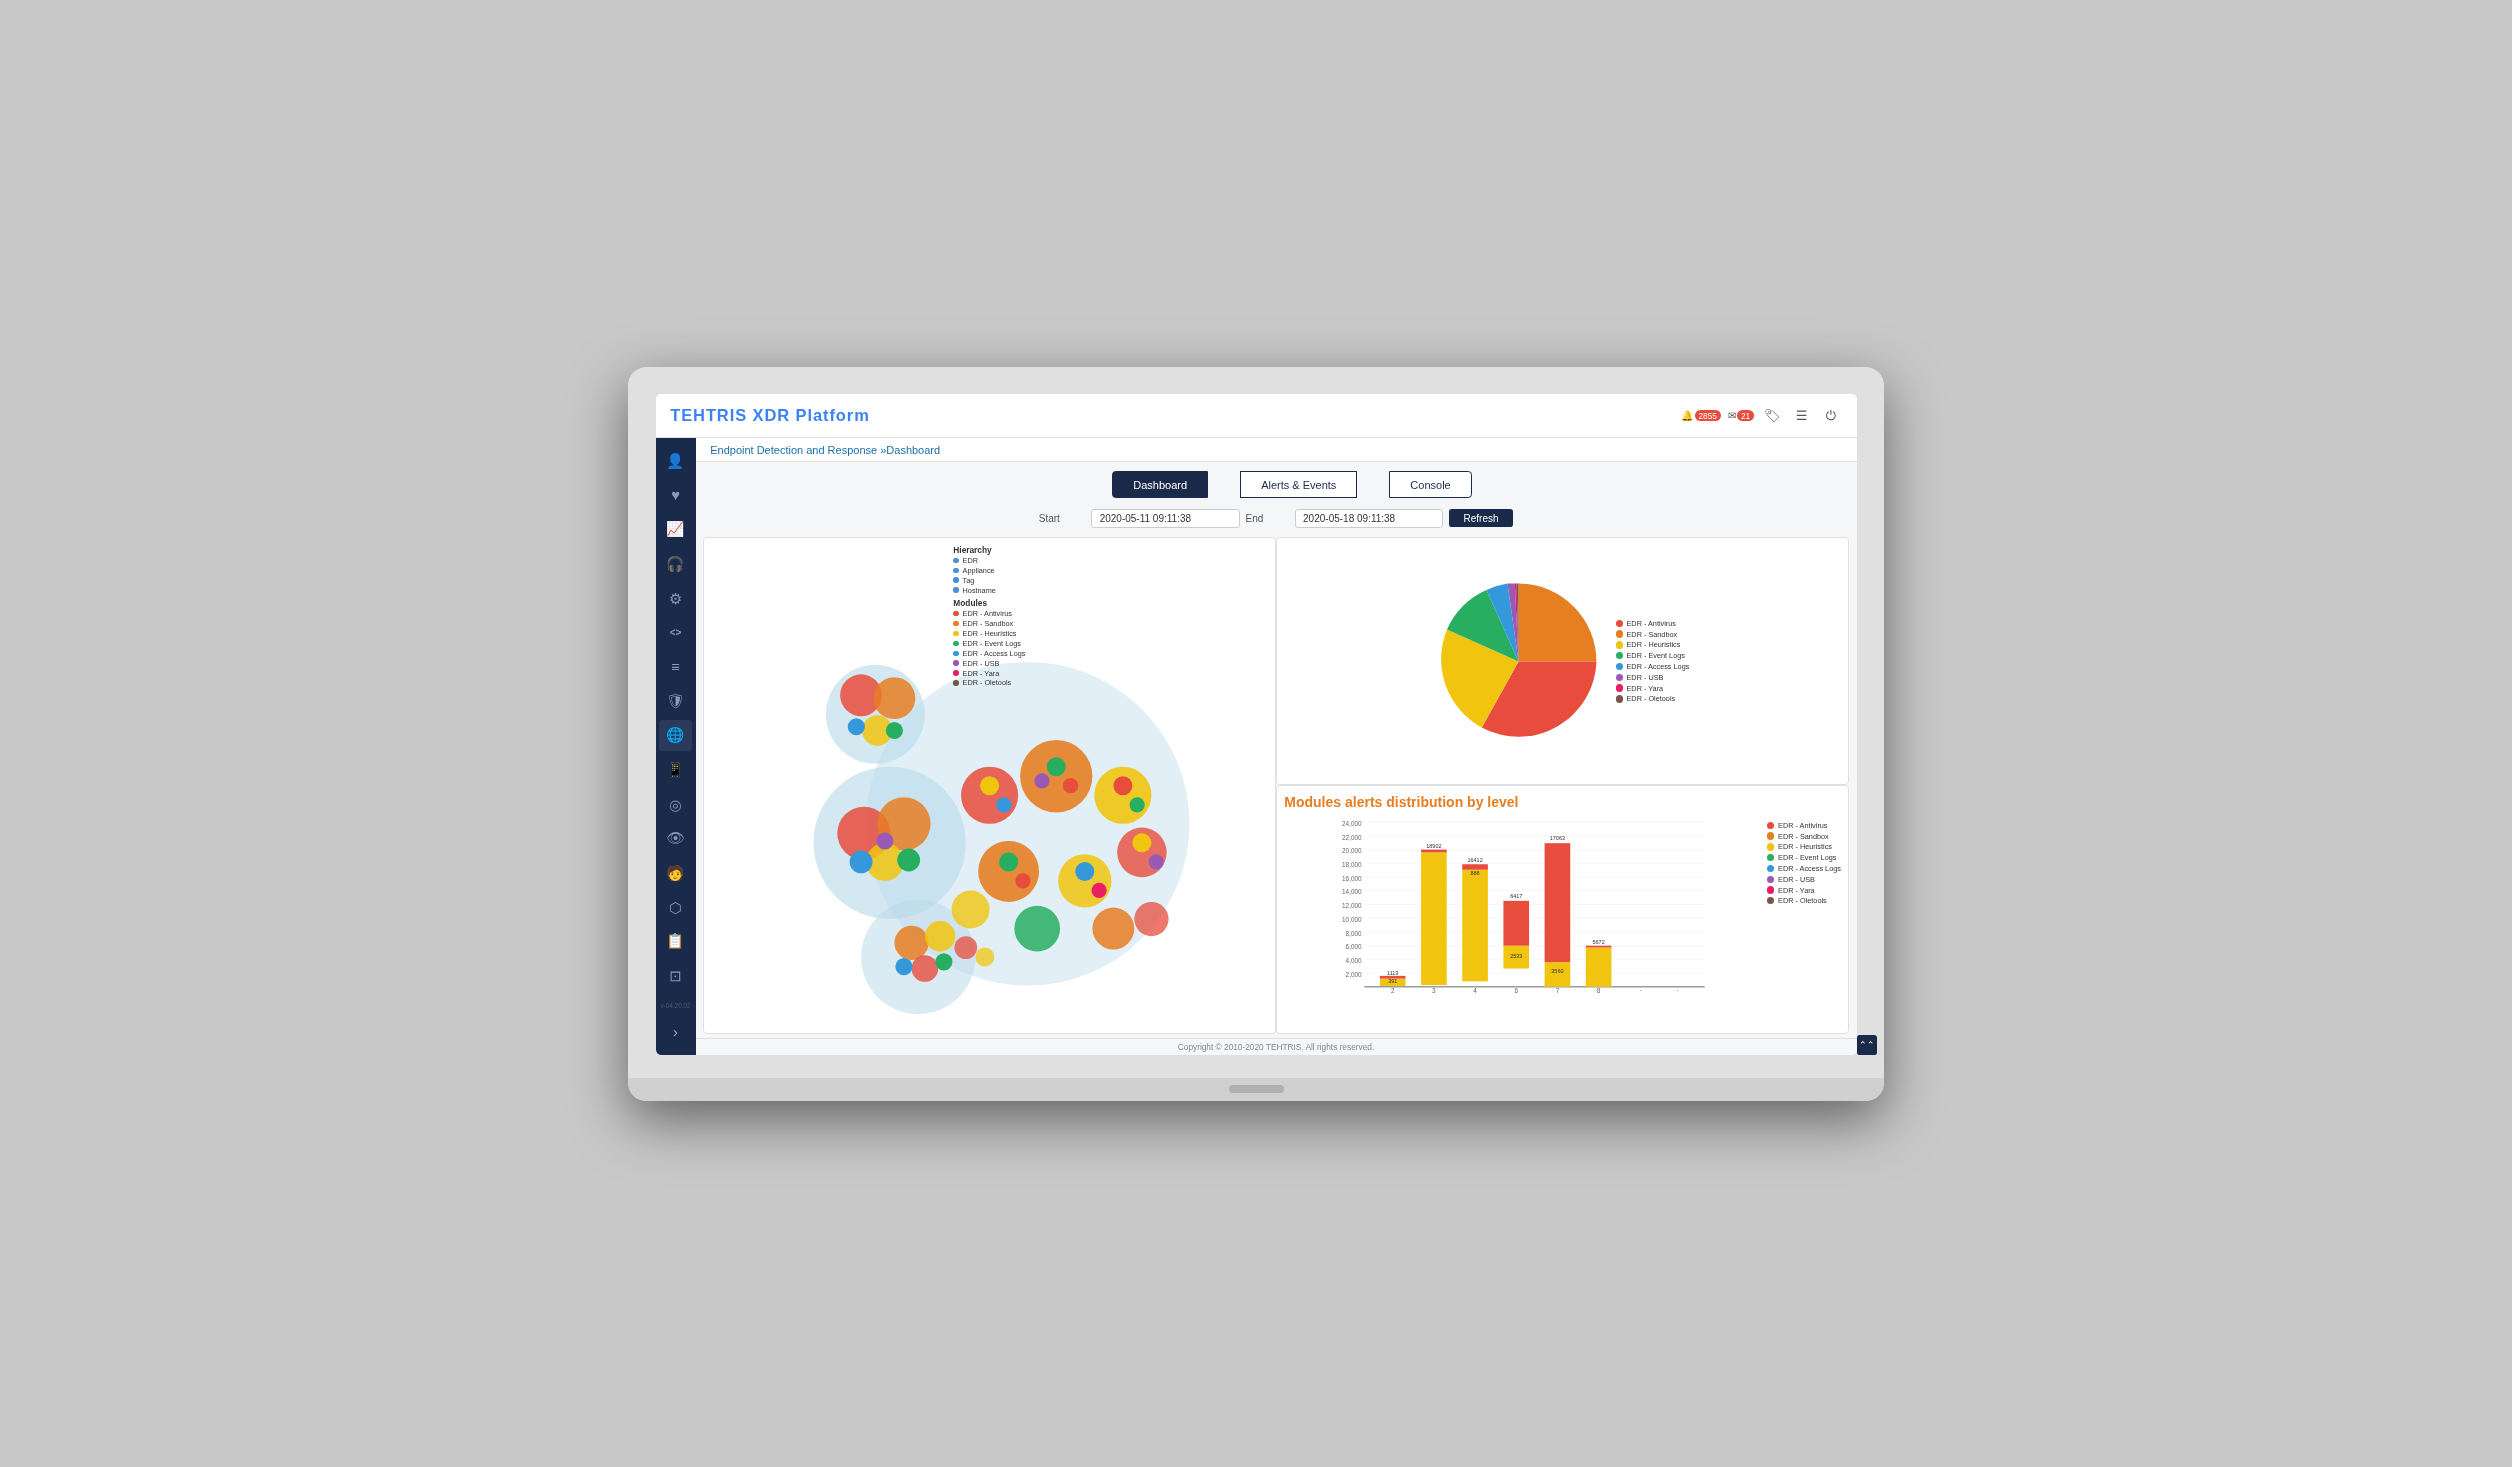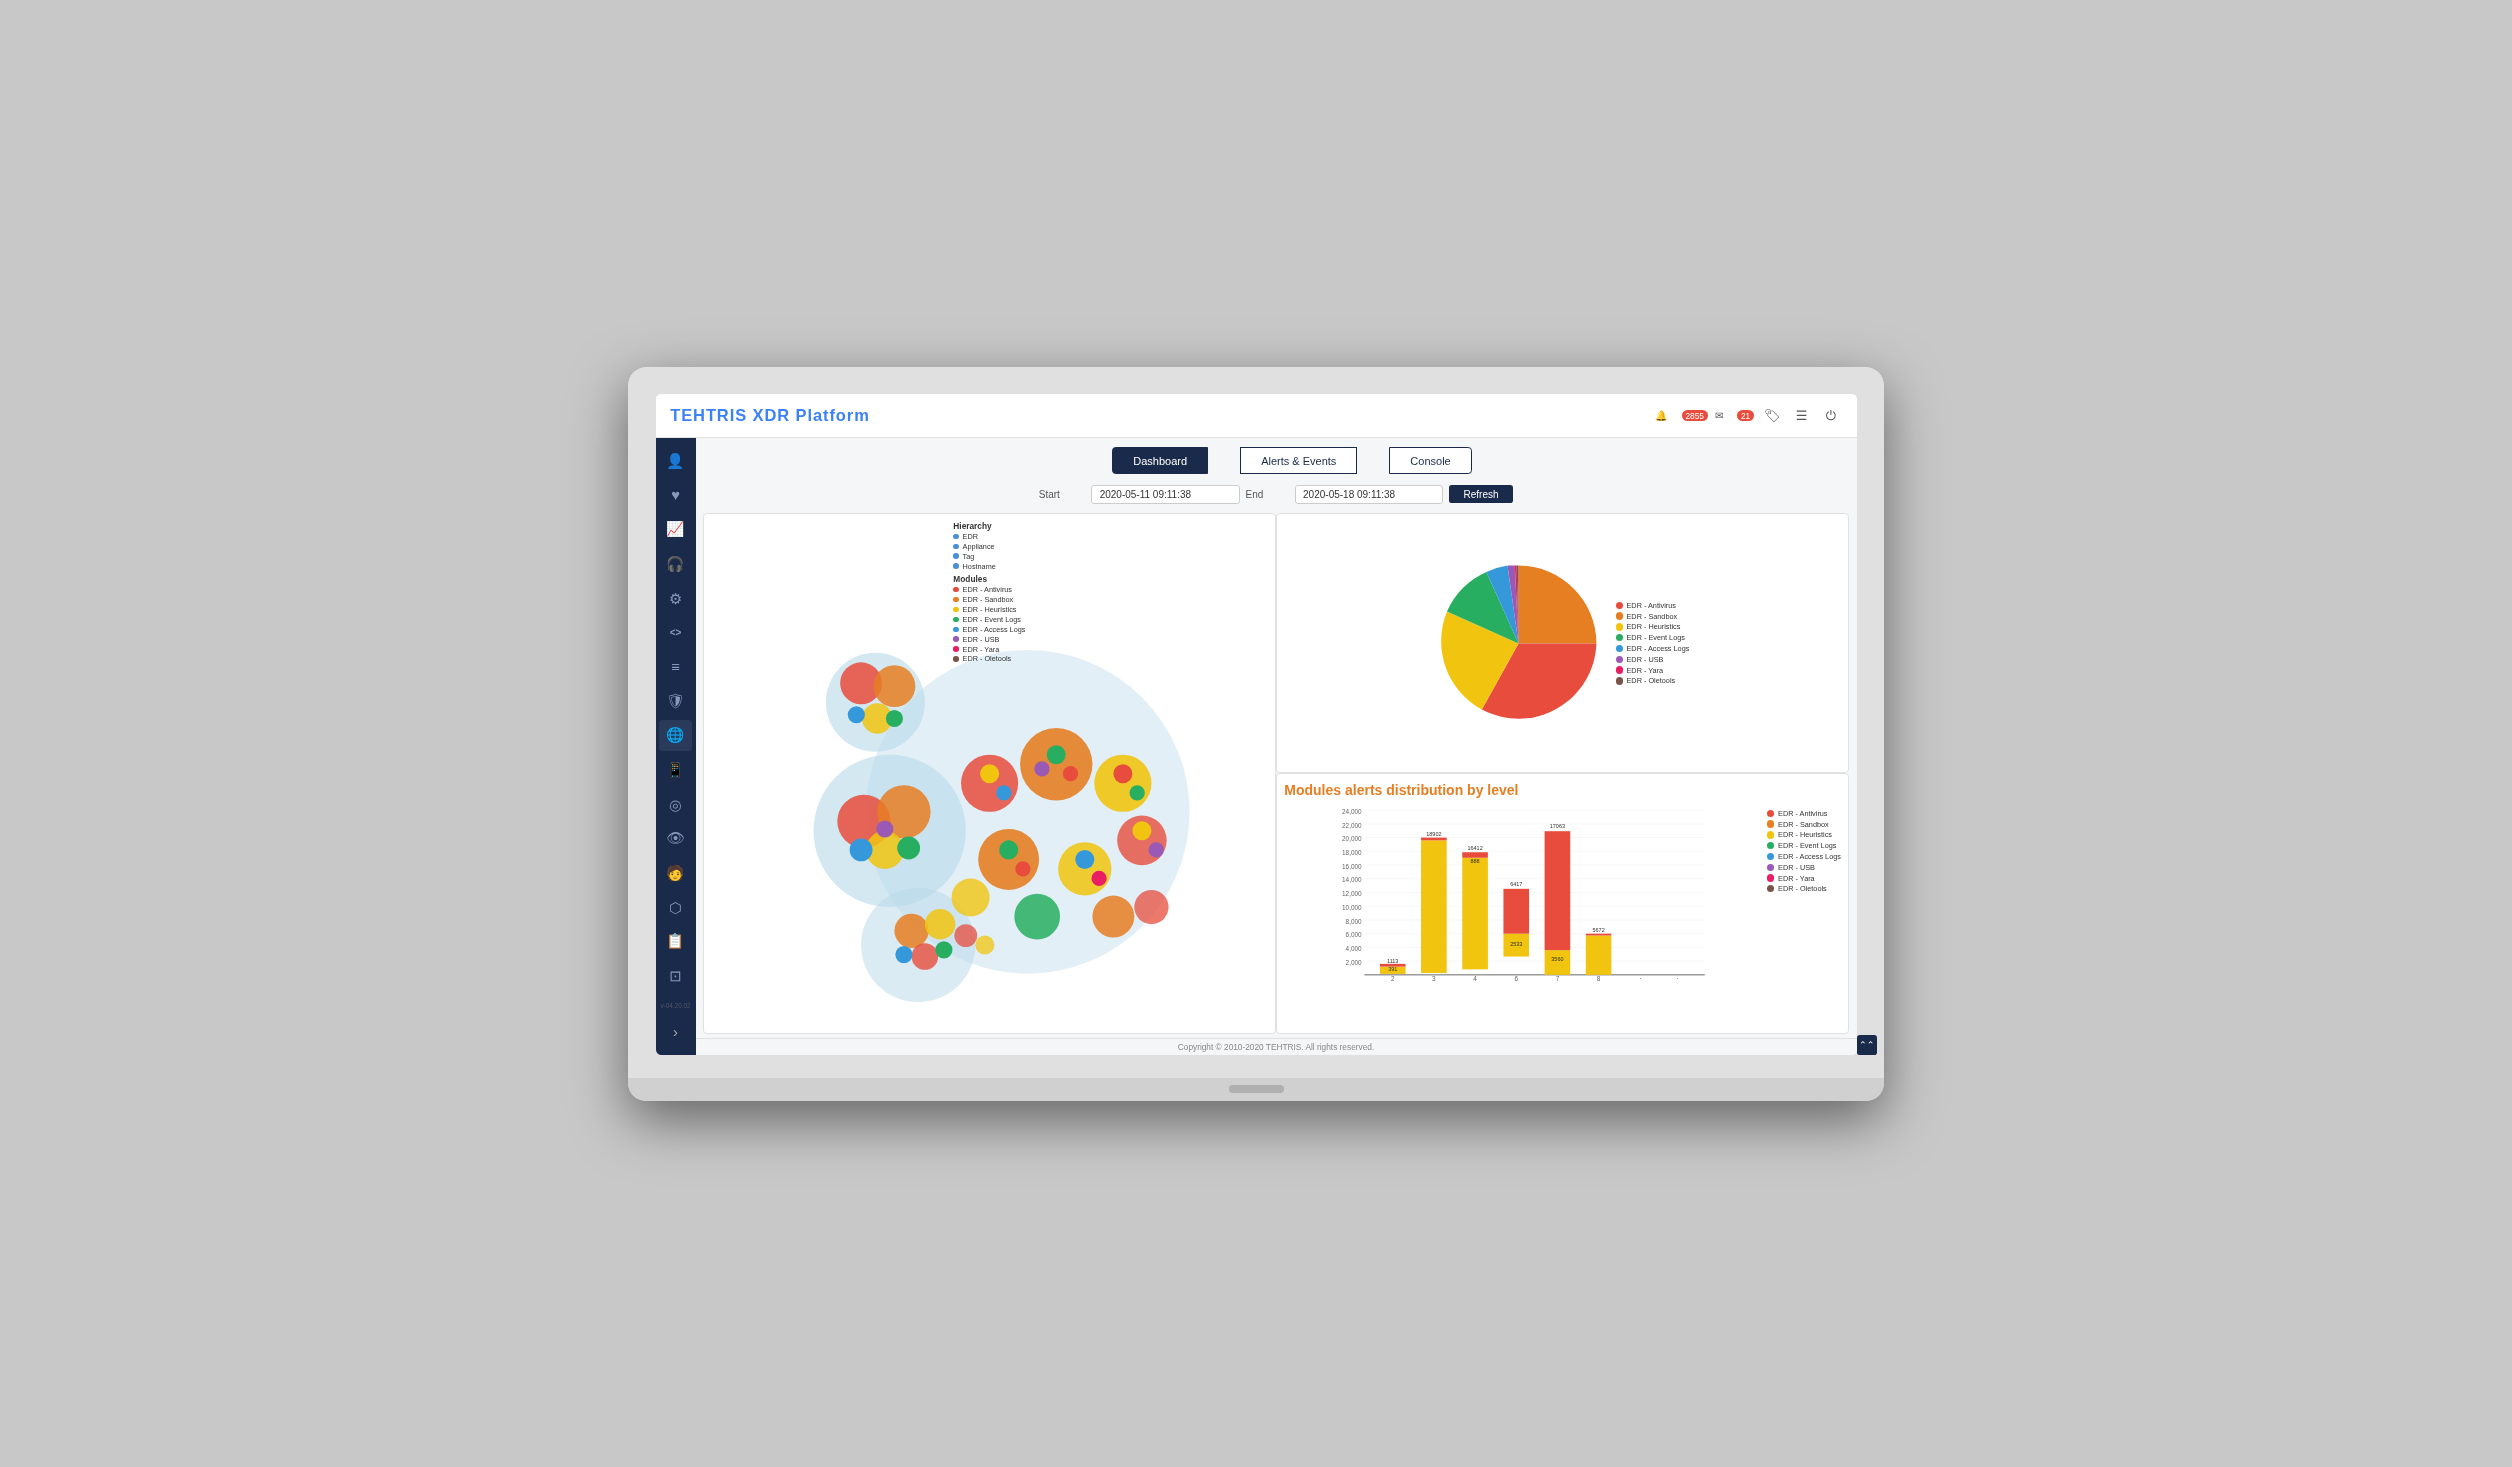--- a/index.html
+++ b/index.html
@@ -68,21 +68,21 @@
       align-items: center;
       font-size: 10px;
       color: #555;
     }
     .badge-count {
       background: #e74c3c;
       color: #fff;
       border-radius: 9.2px;
       font-size: 8.3px;
       padding: 0.9px 3.7px;
-      margin-left: 14px;
+      margin-left: 1px;
     }
     .top-icon {
       width: 22px;
       height: 22px;
       display: flex;
       align-items: center;
       justify-content: center;
       color: #555;
       font-size: 13px;
       cursor: pointer;
@@ -362,20 +362,24 @@
         <div class="sidebar-icon">⬡</div>
         <div class="sidebar-icon">📋</div>
         <div class="sidebar-icon">⊡</div>
         <div class="sidebar-spacer"></div>
         <div class="sidebar-version">v-04.20.02</div>
         <div class="sidebar-icon" style="color:#aaa;">›</div>
       </div>
 
       <div class="content">
 
+        <div class="breadcrumb-bar">
+          <span>Endpoint Detection and Response</span>
+          <span style="color:#1a6fa8;">»Dashboard</span>
+        </div>
 
         <div class="tab-bar">
           <button class="tab-btn active">Dashboard</button>
           <button class="tab-btn">Alerts &amp; Events</button>
           <button class="tab-btn">Console</button>
         </div>
 
         <div class="filter-bar">
           <span class="filter-label">Start</span>
           <input class="filter-input" readonly="" value="2020-05-11 09:11:38" style="">

